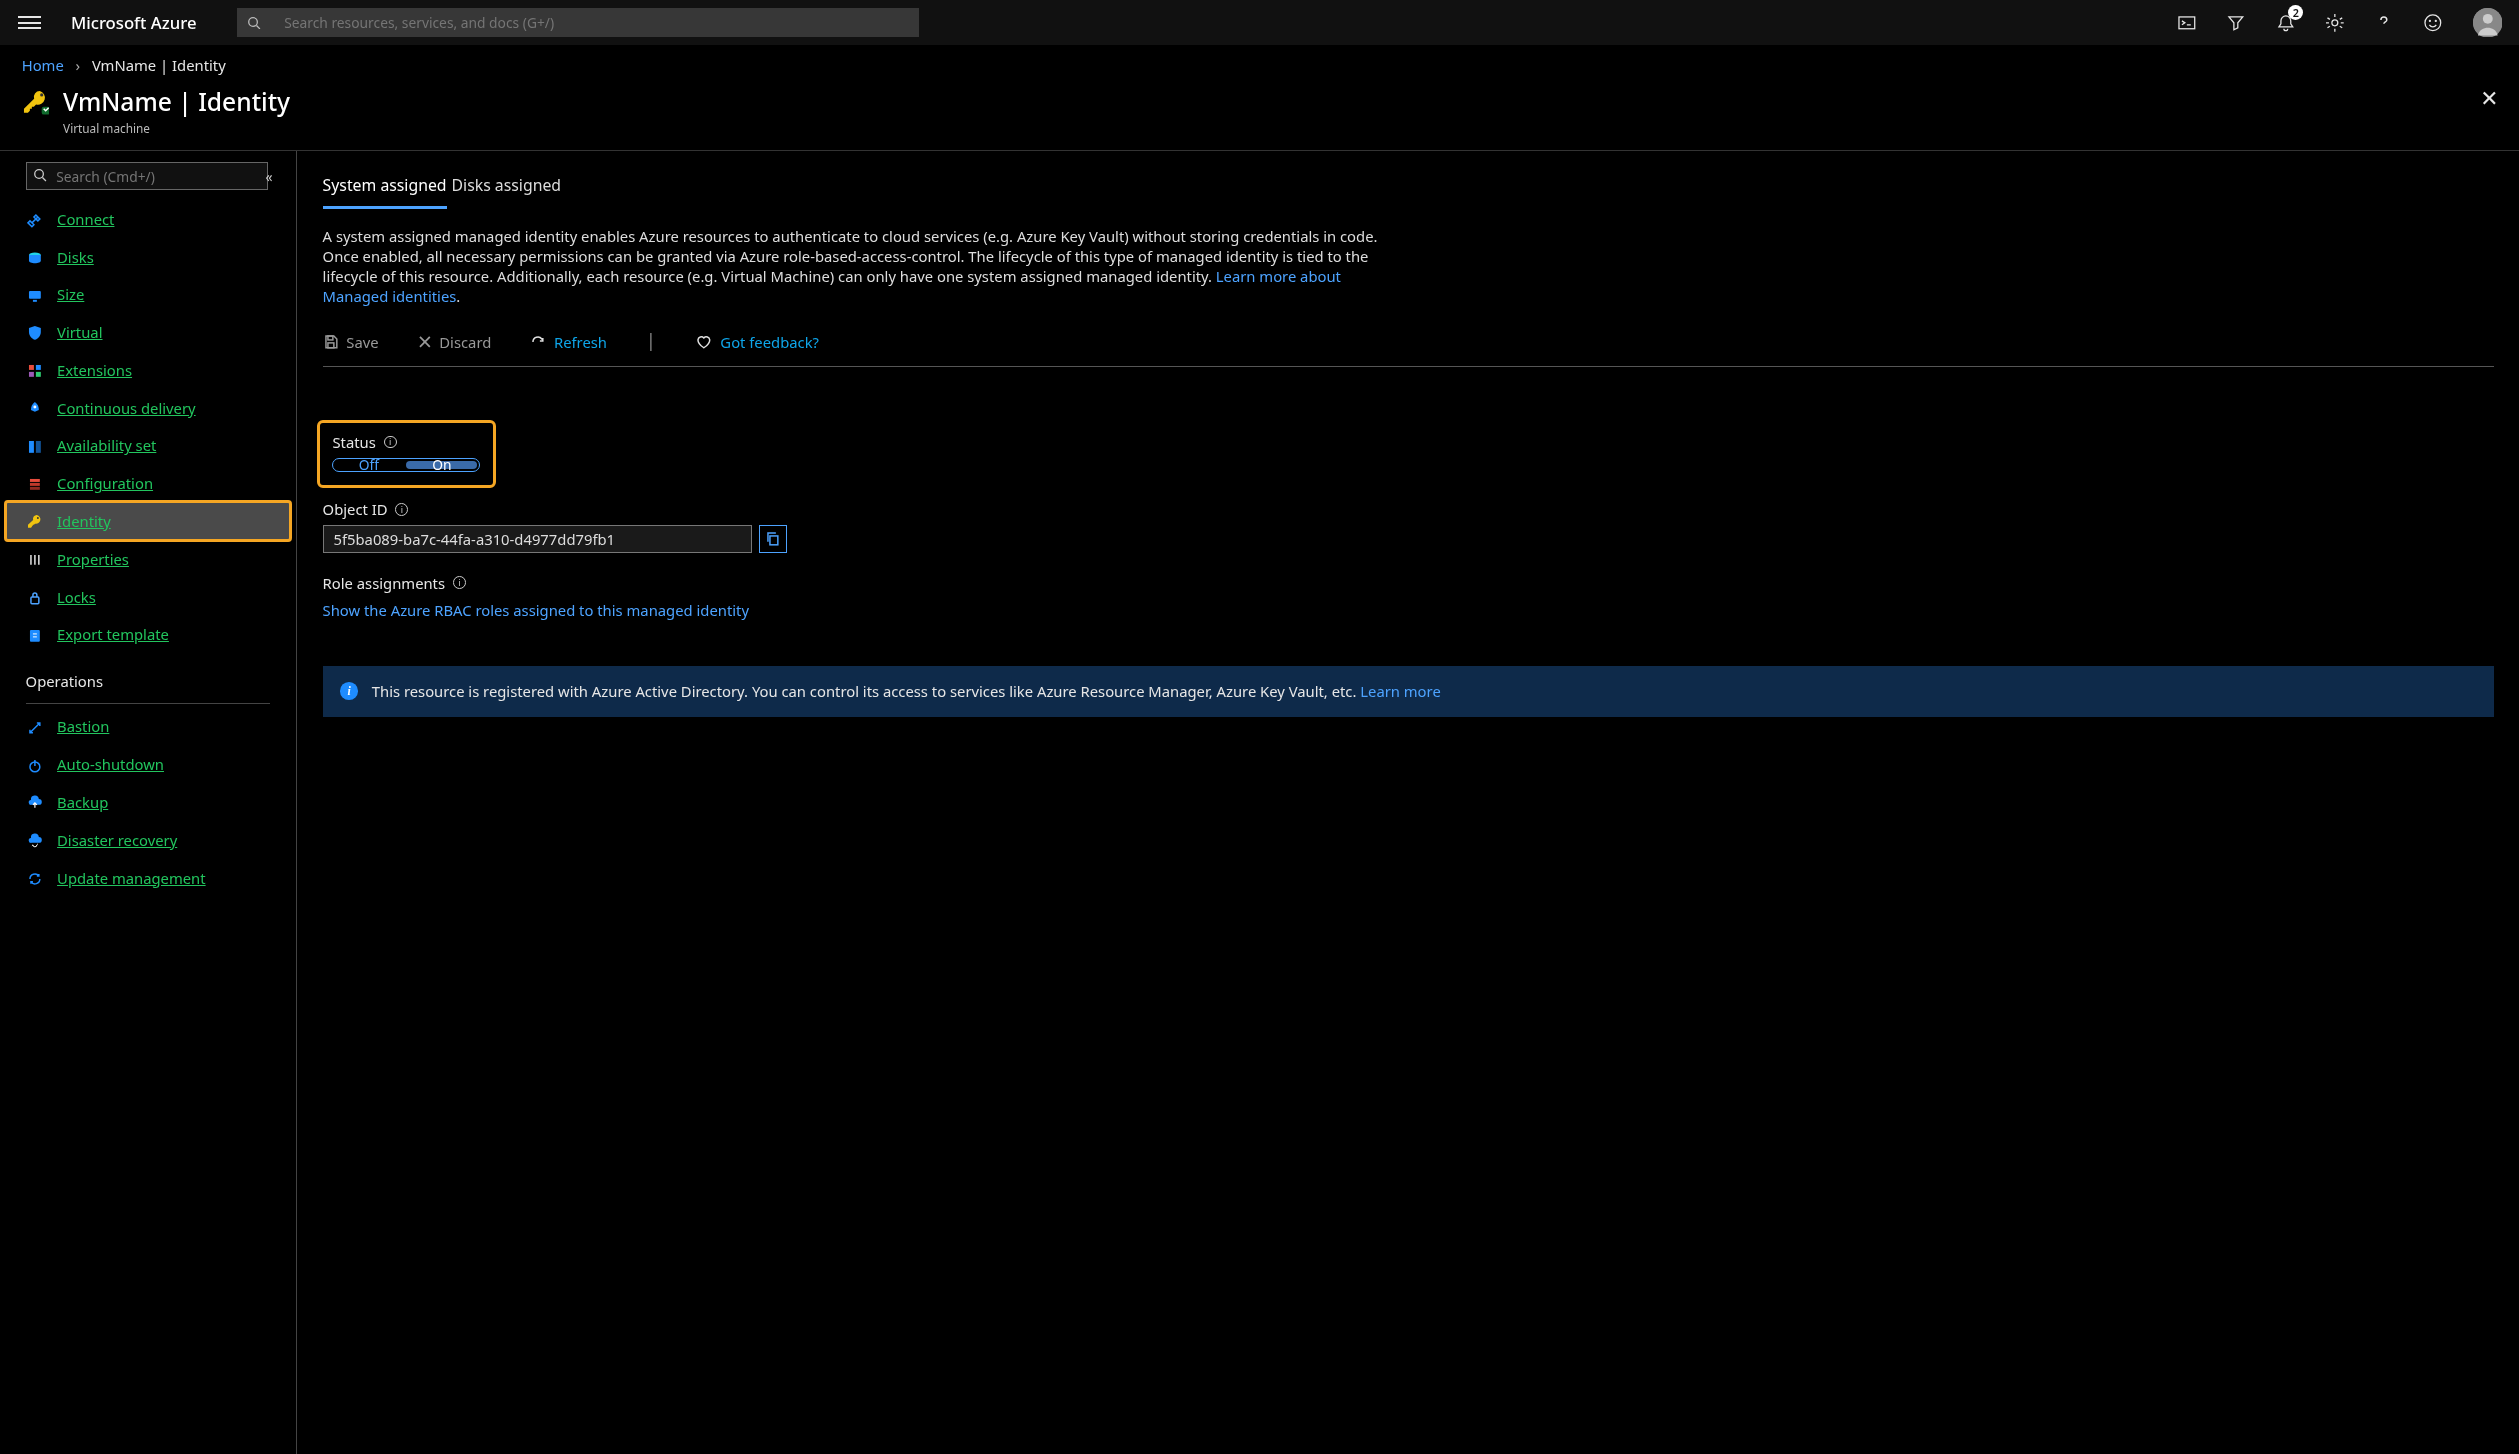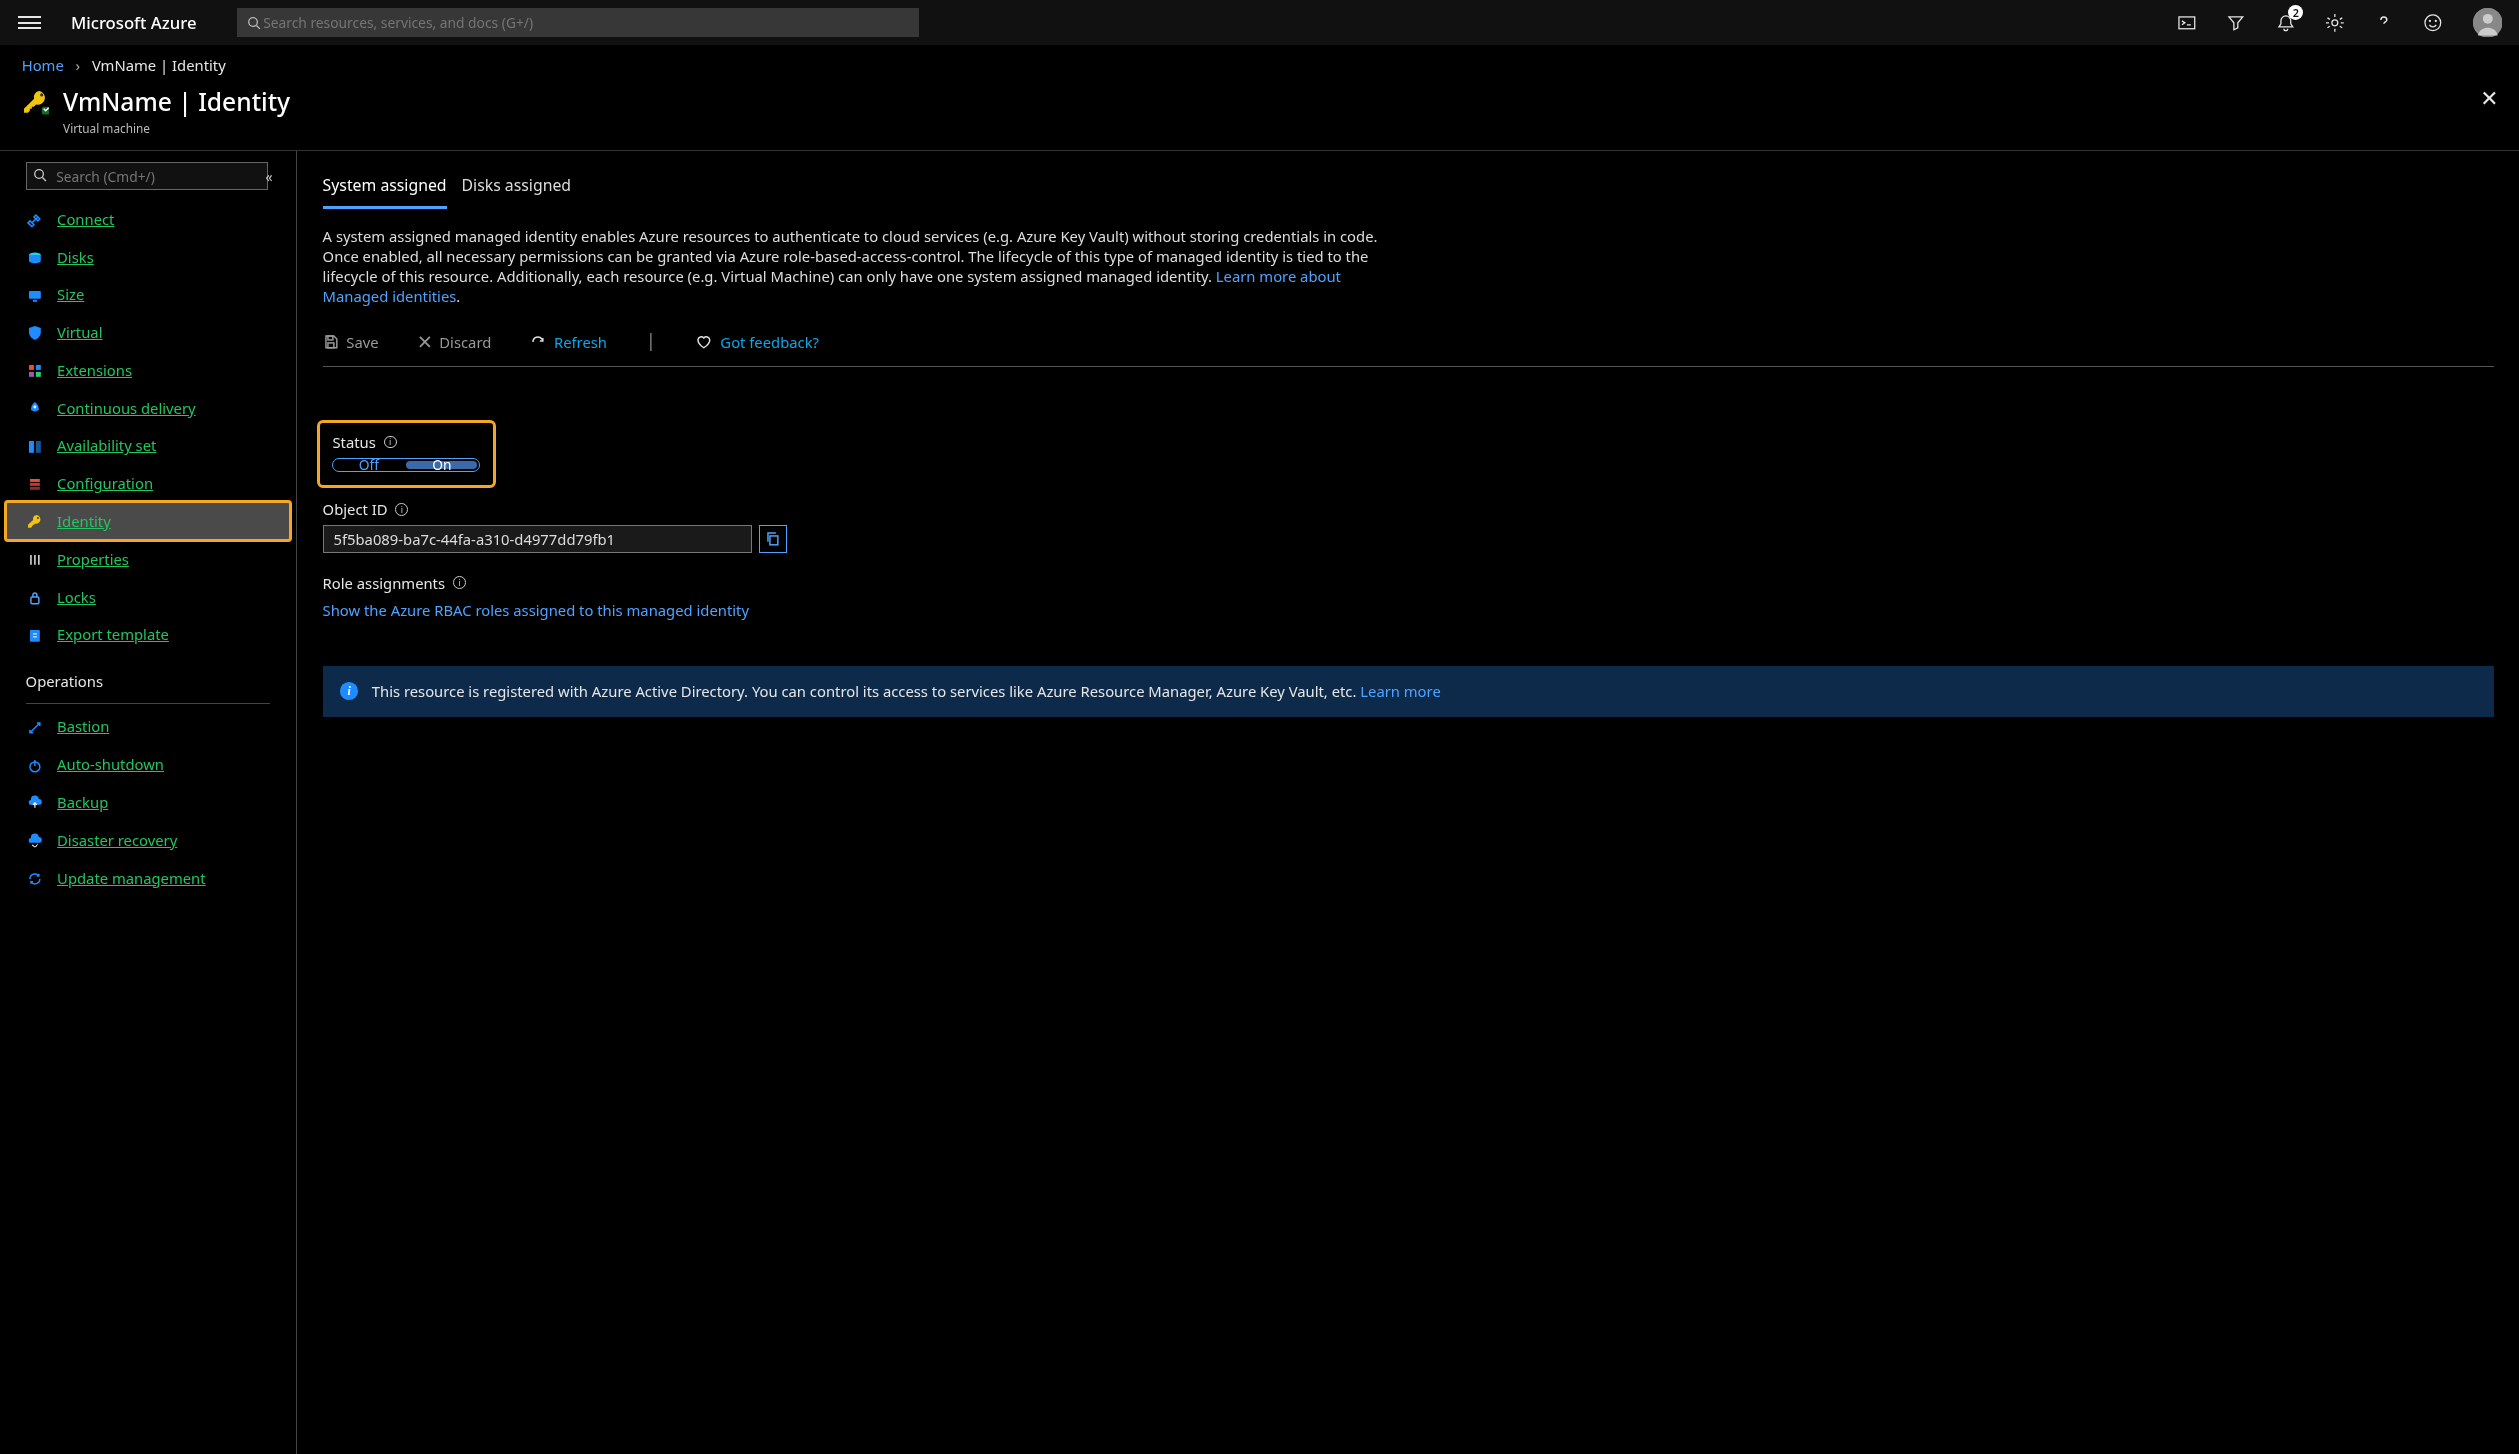--- a/index.html
+++ b/index.html
@@ -4,21 +4,21 @@
   <style>
     * { box-sizing: border-box; margin: 0; padding: 0; font-family: "Segoe UI", system-ui, -apple-system, sans-serif; }
     body { background: #000; color: #e6e6e6; width: 2520px; height: 1455px; overflow: hidden; }
 
     
     .topbar { height: 45px; background: #111; display: flex; align-items: center; padding: 0 17.7px; }
     .hamburger { width: 23.6px; display: flex; flex-direction: column; gap: 3.9px; cursor: pointer; }
     .hamburger span { height: 2px; background: #e6e6e6; }
     .brand { margin-left: 29.6px; font-size: 16.7px; color: #fff; font-weight: 500; }
     .search-wrap { margin-left: 41px; flex: 0 0 682px; height: 29.6px; background: #373737; display: flex; align-items: center; padding: 0 9.9px; border-radius: 0; }
-    .search-wrap input { flex: 1; background: transparent; border: none; color: #bbb; font-size: 13.8px; outline: none; margin-left: 2px; }
+    .search-wrap input { flex: 1; background: transparent; border: none; color: #bbb; font-size: 13.8px; outline: none; margin-left: 23px; }
     .top-right { margin-left: auto; display: flex; align-items: center; gap: 29.6px; }
     .top-icon { width: 19.7px; height: 19.7px; display: flex; align-items: center; justify-content: center; color: #e6e6e6; position: relative; cursor: pointer; }
     .avatar { width: 29.6px; height: 29.6px; border-radius: 50%; background: #888; display: flex; align-items: center; justify-content: center; }
     .avatar svg { width: 29.6px; height: 29.6px; }
     .badge { position: absolute; top: -7.9px; right: -7.9px; background: #fff; color: #111; font-size: 10.8px; font-weight: 600; width: 14.8px; height: 14.8px; border-radius: 50%; display: flex; align-items: center; justify-content: center; }
 
     
     .breadcrumb-row { padding: 9.9px 21.7px 7.9px; font-size: 14.8px; }
     .breadcrumb-row a { color: #4da3ff; text-decoration: none; }
     .breadcrumb-sep { color: #aaa; margin: 0 7.9px; }
@@ -40,21 +40,21 @@
     .side-collapse { position: absolute; right: -2px; top: 4.9px; color: #ccc; font-size: 13.8px; cursor: pointer; }
 
     .side-item { display: flex; align-items: flex-end; gap: 13.8px; padding: 8.9px 19.7px; font-size: 14.8px; color: #22c55e; cursor: pointer; position: relative; text-decoration: underline; }
     .side-item.active { background: #4a4a4a; }
     .side-item .ic { width: 17.7px; height: 17.7px; display: flex; align-items: center; justify-content: center; flex-shrink: 0; }
     .highlight-box { position: absolute; inset: -2px -2px -2px -2px; border: 3px solid #f5a623; border-radius: 3.9px; pointer-events: none; }
     .group-label { padding: 17.7px 19.7px 7.9px; font-size: 14.8px; color: #e6e6e6; font-weight: 400; }
     .divider-small { margin: 3.9px 19.7px; border: none; border-top: 1px solid #444; }
 
     .main { flex: 1; padding: 19.7px 25.6px; overflow-y: auto; }
-    .tabs { display: flex; gap: 15px; margin-bottom: 17.7px; }
+    .tabs { display: flex; gap: 5px; margin-bottom: 17.7px; }
     .tab { padding: 3.9px 0 9.9px; font-size: 15.8px; color: #ddd; cursor: pointer; }
     .tab.active { border-bottom: 3px solid #4da3ff; color: #fff; }
     .desc { font-size: 14.8px; line-height: 1.35; color: #ddd; max-width: 1084px; margin-bottom: 15.8px; }
     .desc a { color: #4da3ff; text-decoration: none; }
 
     .toolbar { display: flex; align-items: flex-end; gap: 39px; border-bottom: 1px solid #555; padding: 5.9px 0 13.8px; margin-bottom: 59px; }
     .tool-btn { display: flex; align-items: center; gap: 7.9px; color: #0ea5e9; font-size: 14.8px; cursor: pointer; }
     .tool-btn.disabled { color: #999; }
     .tool-sep { color: #888; font-size: 17.7px; }
 

